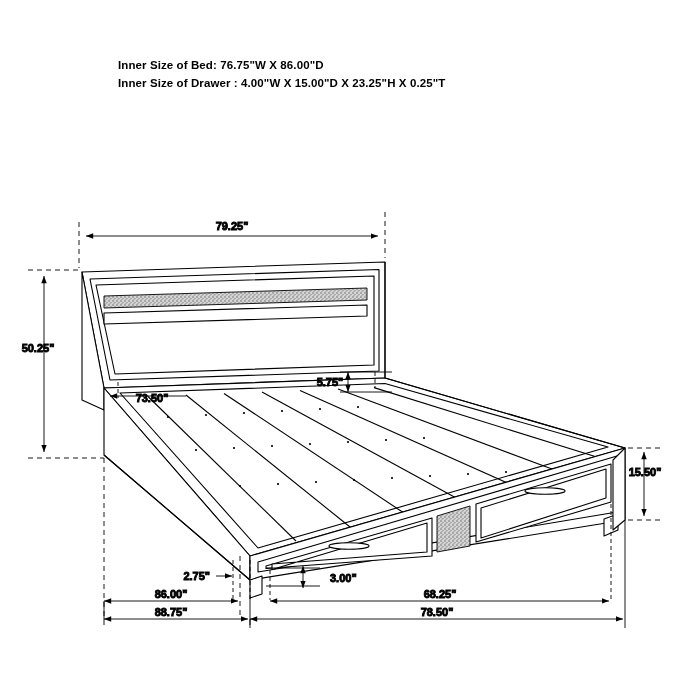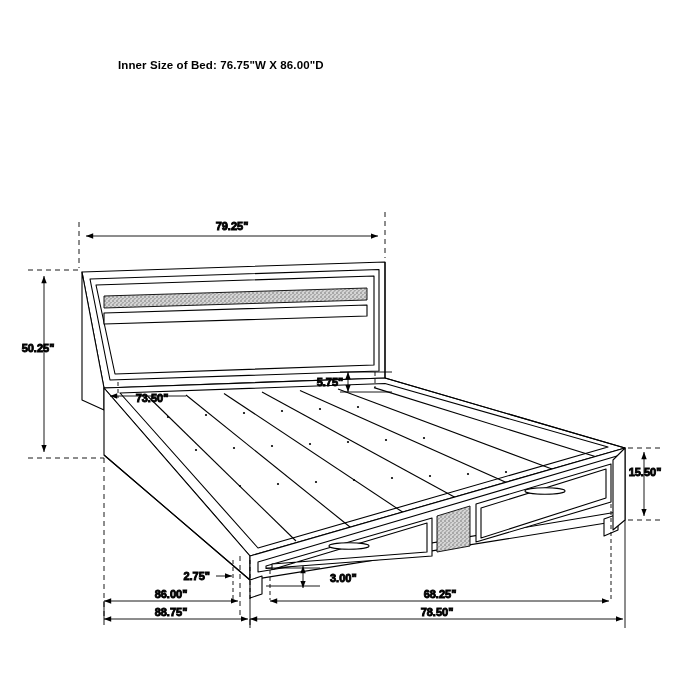--- a/index.html
+++ b/index.html
@@ -47,20 +47,21 @@
     fill: #000000;
   }
 </style>
 </head>
 <body>
 
 <div id="stage">
 
   <div class="spec-block">
     <span class="spec-line">Inner Size of Bed: 76.75"W X 86.00"D</span>
+    <span class="spec-line">Inner Size of Drawer : 4.00"W X 15.00"D X 23.25"H X 0.25"T</span>
   </div>
 
   <svg class="diagram" viewBox="0 0 700 700">
     <defs>
       <marker id="arrEnd" markerWidth="9" markerHeight="9" refX="8" refY="3" orient="auto" markerUnits="strokeWidth">
         <path d="M0,0 L8,3 L0,6 z" fill="#000"></path>
       </marker>
       <marker id="arrStart" markerWidth="9" markerHeight="9" refX="0" refY="3" orient="auto" markerUnits="strokeWidth">
         <path d="M8,0 L0,3 L8,6 z" fill="#000"></path>
       </marker>

